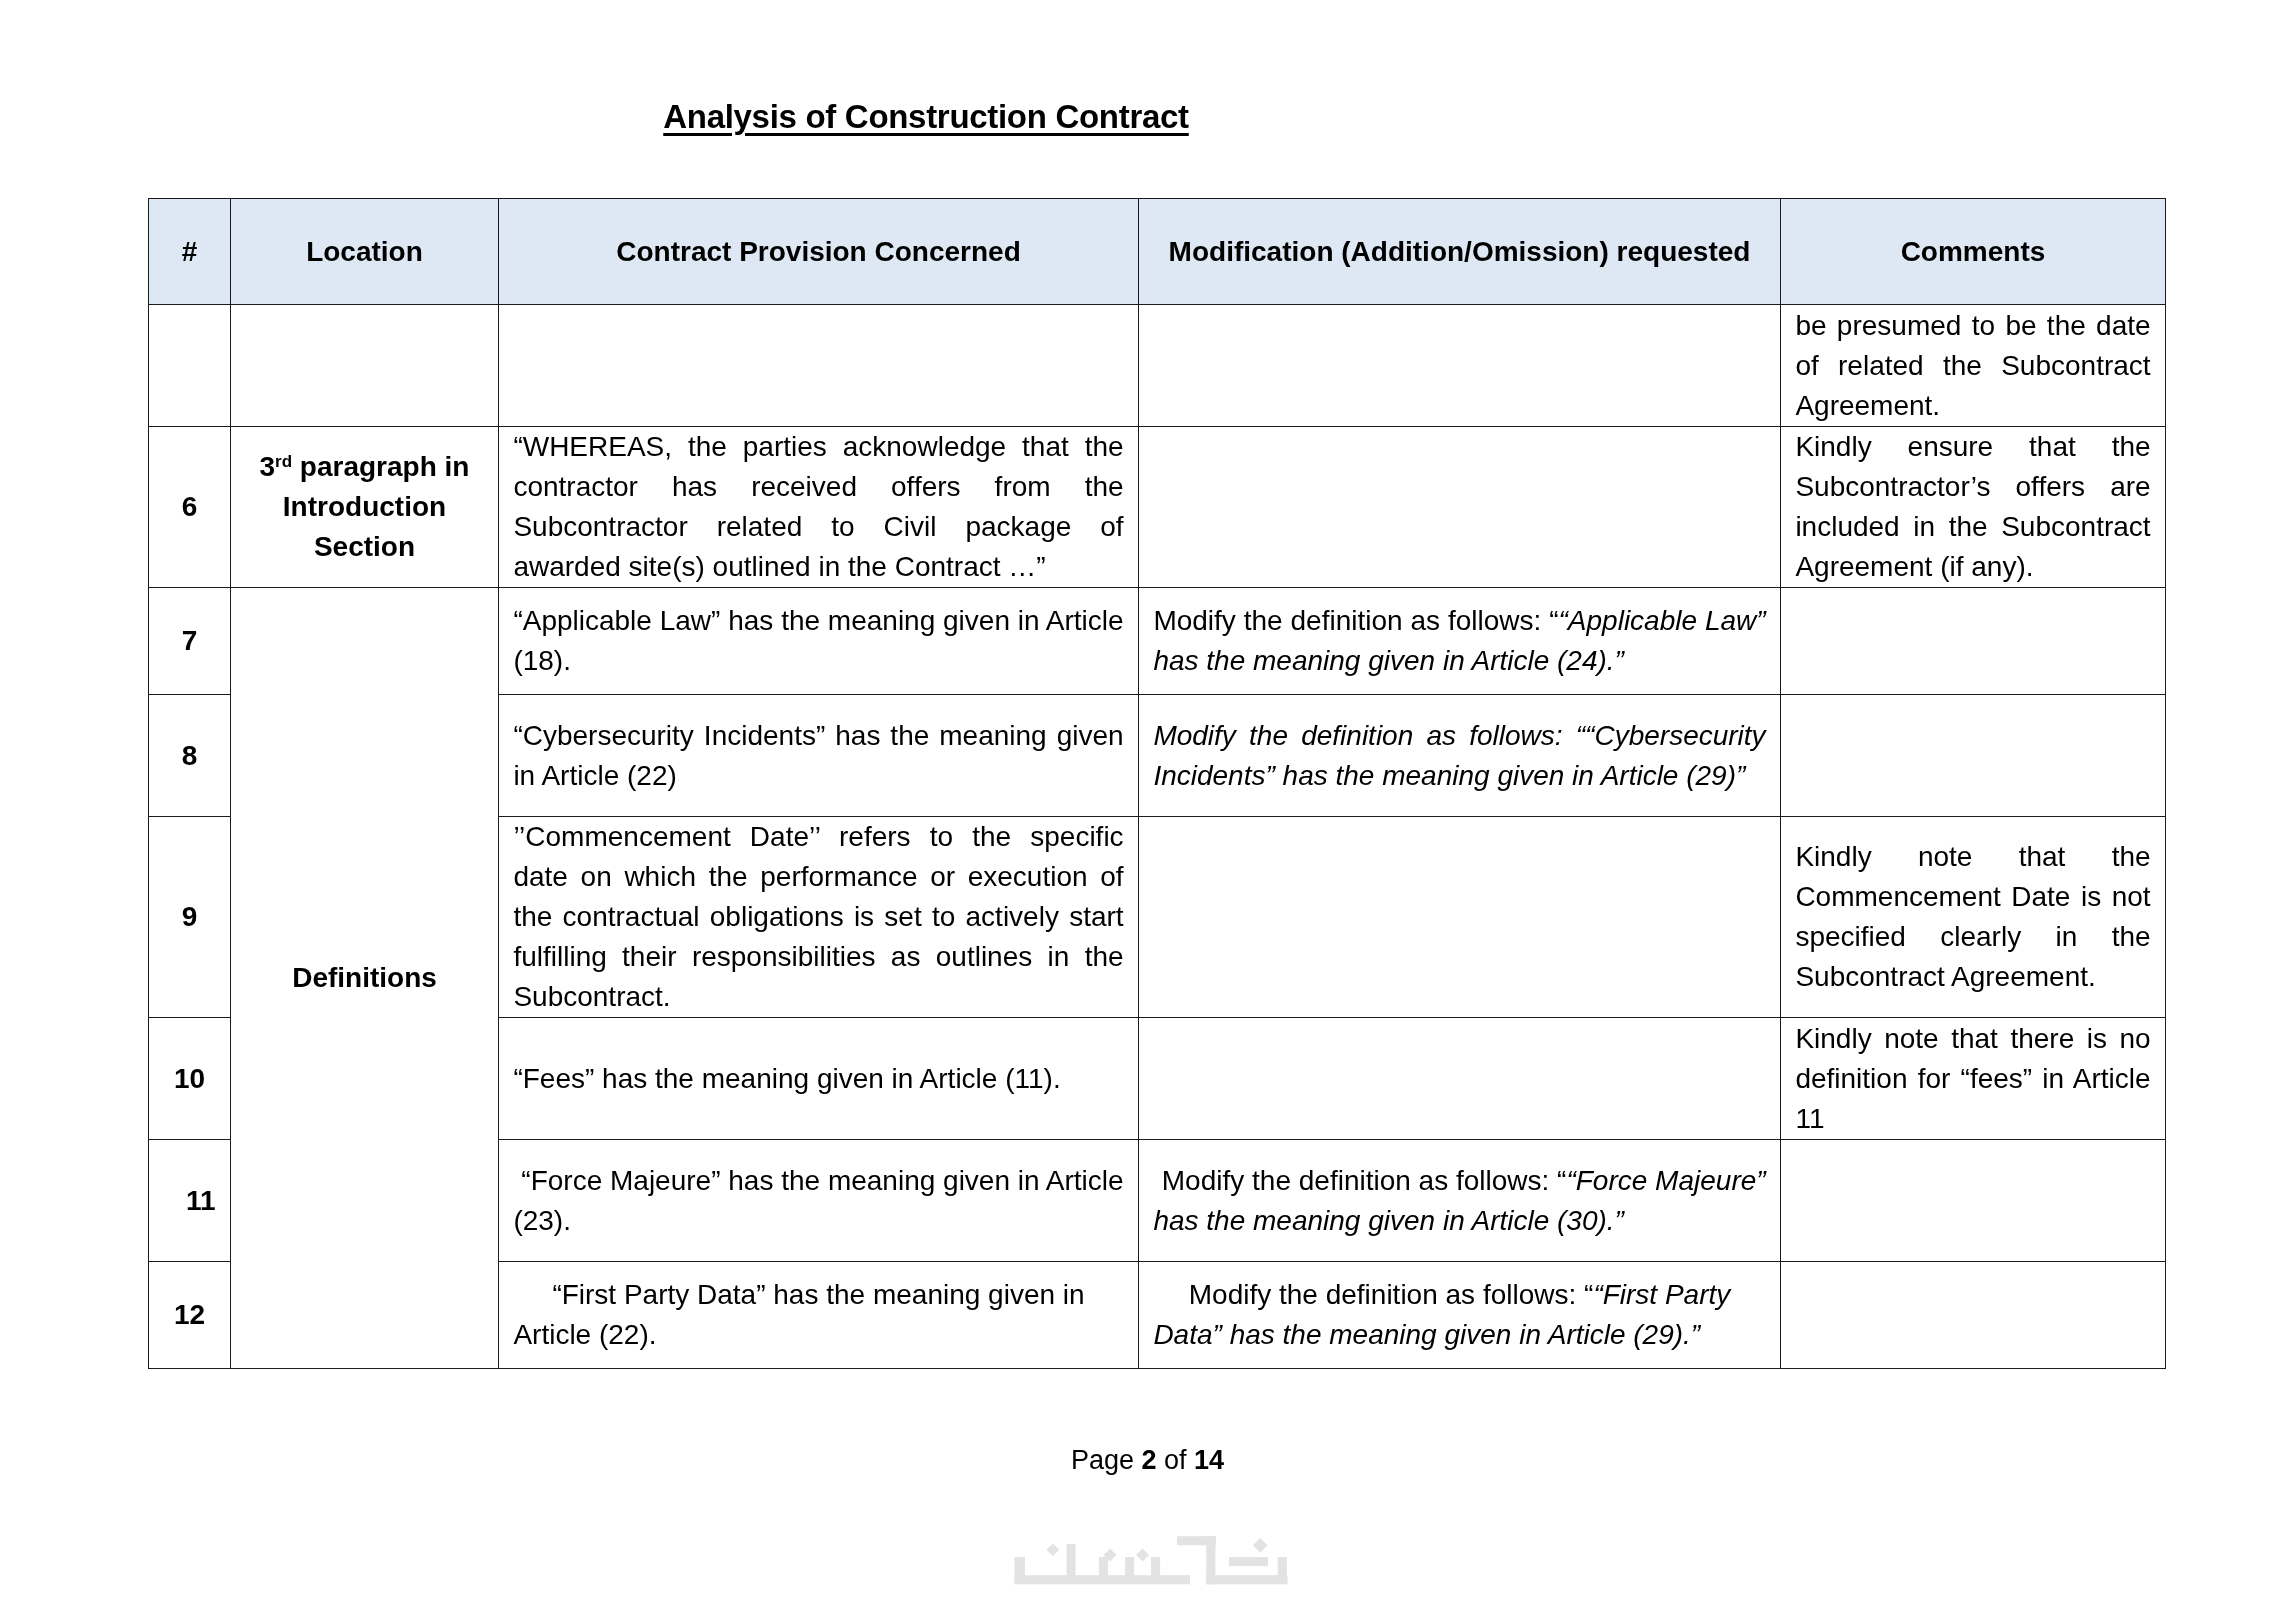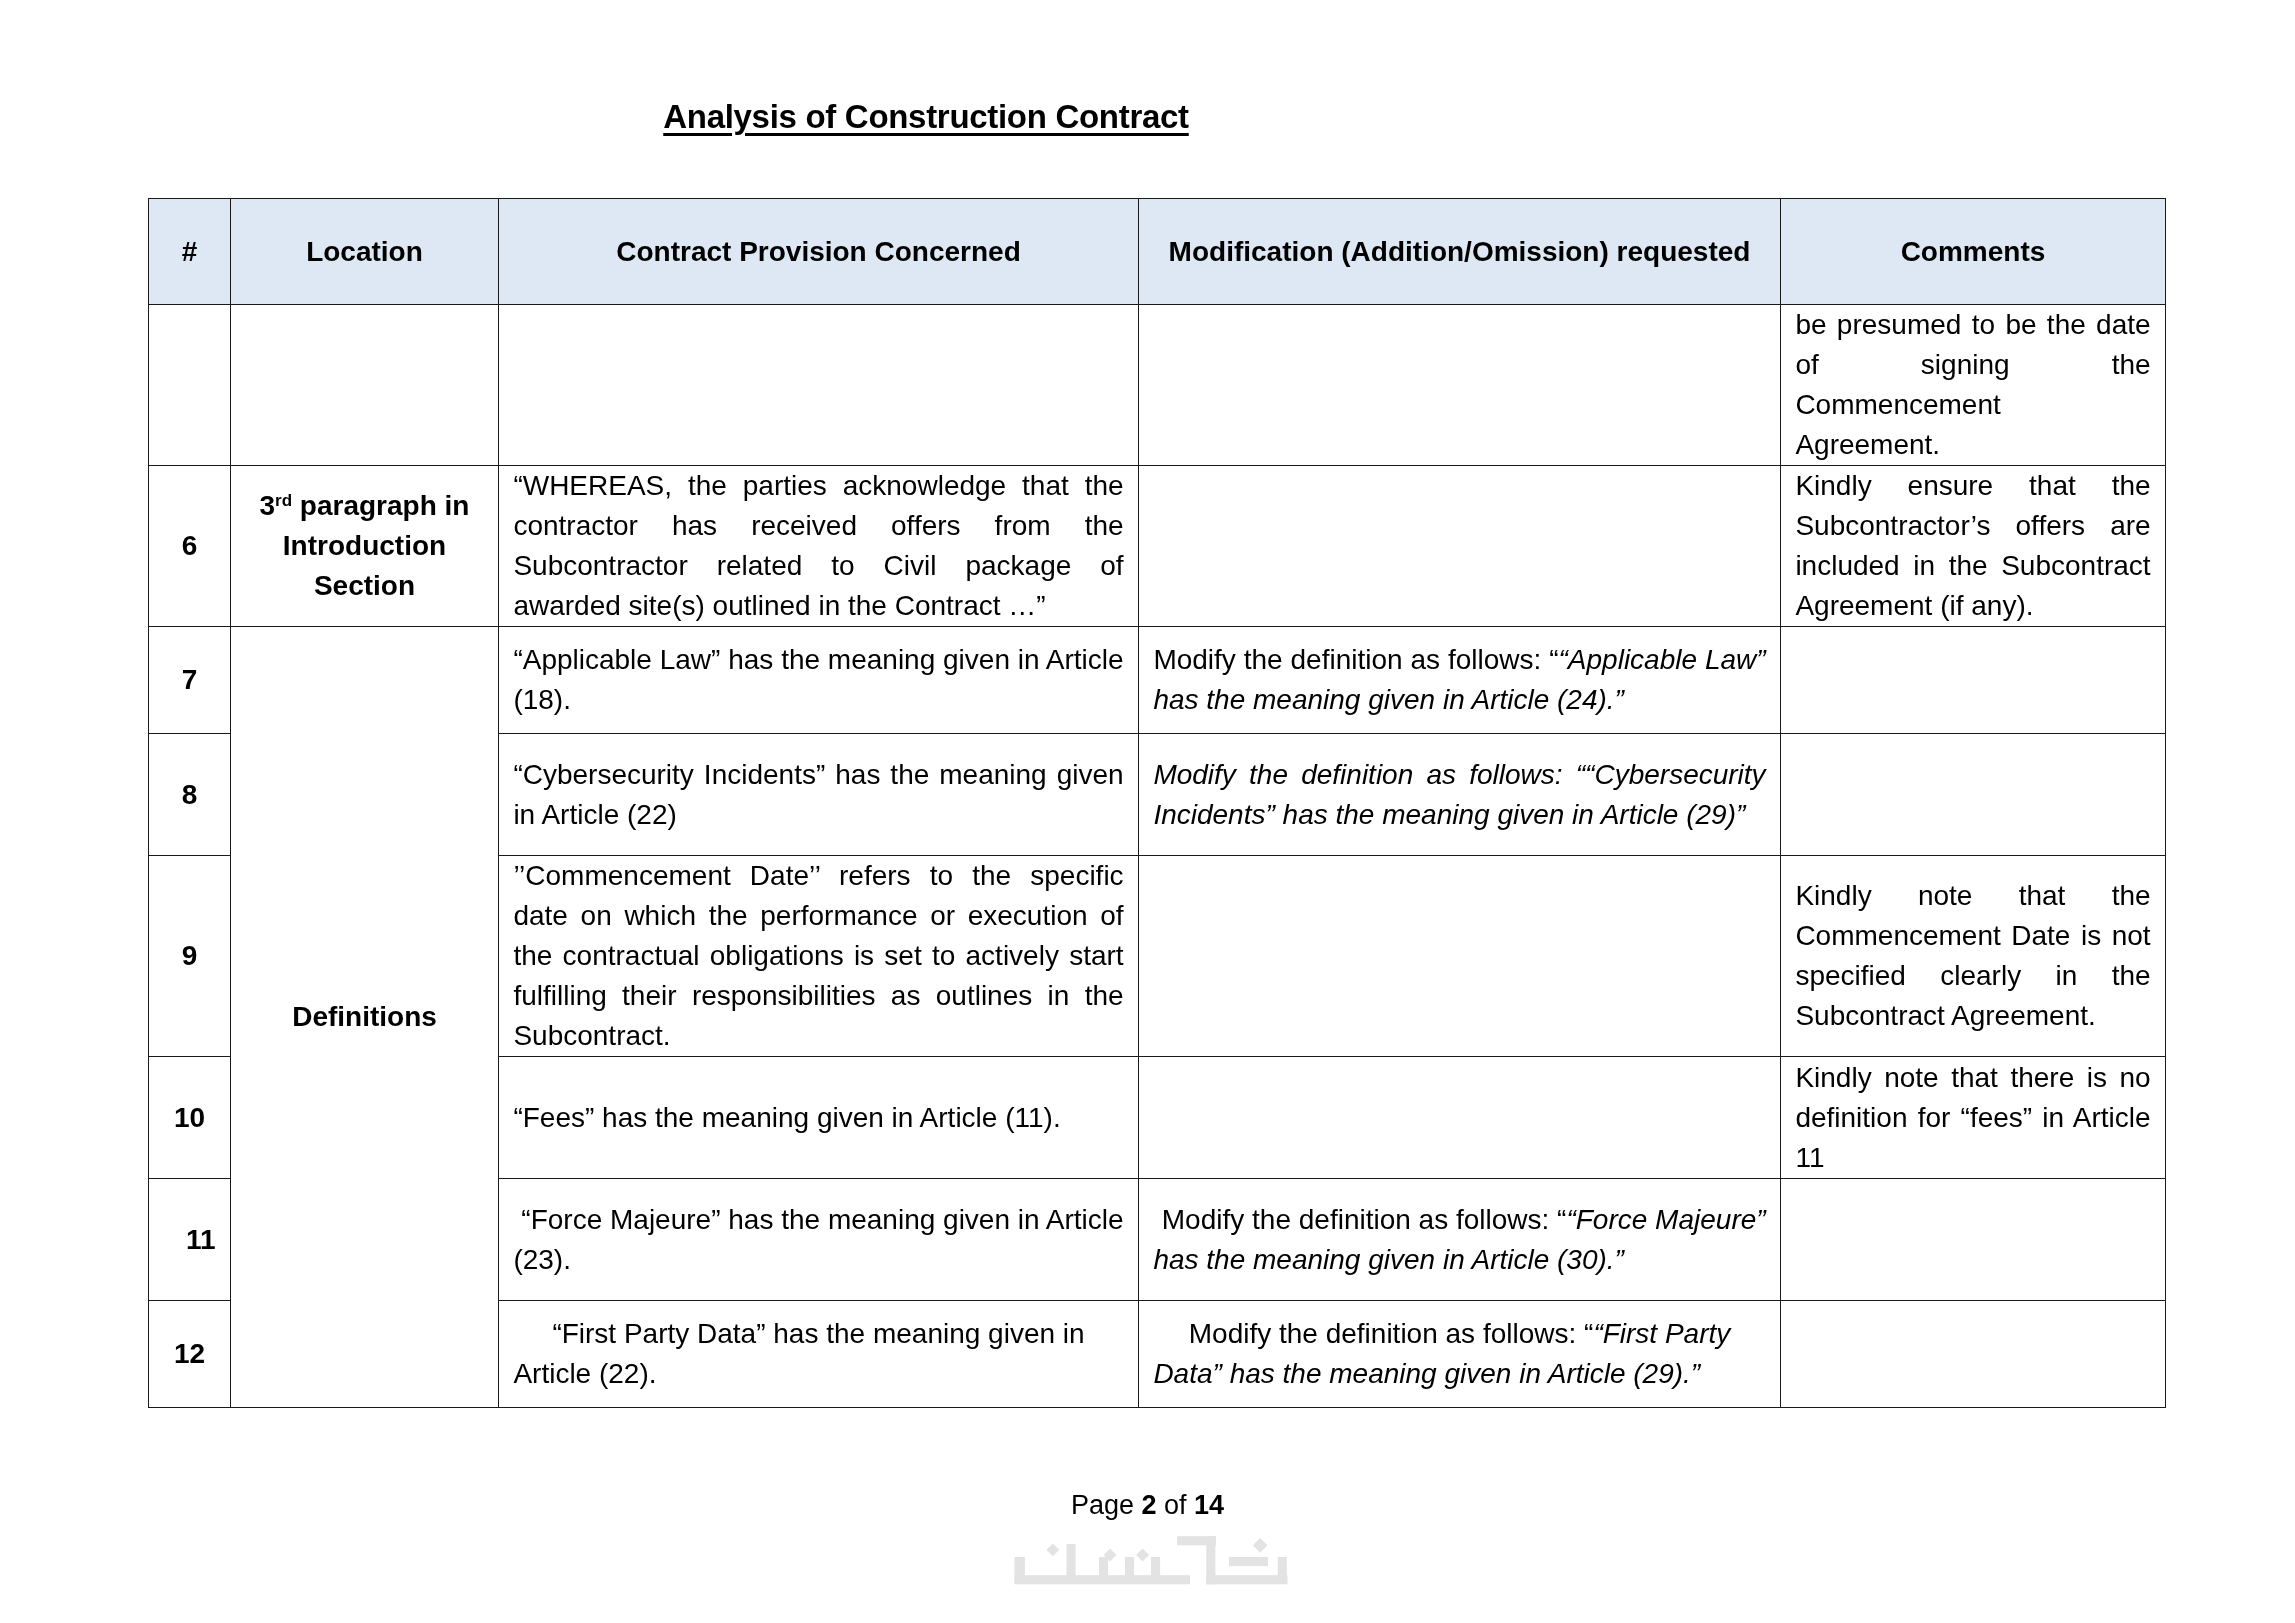--- a/index.html
+++ b/index.html
@@ -31,21 +31,21 @@
 
   tr.r-cont td { height: 121px; }
   tr.r6 td { height: 160px; }
   tr.r7 td { height: 106px; }
   tr.r8 td { height: 121px; }
   tr.r9 td { height: 200px; }
   tr.r10 td { height: 121px; margin-left: 48px; }
   tr.r11 td { height: 121px; text-align: right; }
   tr.r12 td { height: 106px; text-align: center; }
 
-  .footer { position: absolute; left: 0; width: 2295px; top: 1490px; text-align: center;
+  .footer { position: absolute; left: 0; width: 2295px; top: 1445px; text-align: center;
             font-size: 27px; }
   .footer b { font-weight: bold; }
 
   .watermark { position: absolute; left: 1007px; top: 1531px; width: 288px; height: 65px; }
 </style>
 </head>
 <body>
 
 <div class="title">Analysis of Construction Contract</div>
 
@@ -65,21 +65,21 @@
       <th>Modification (Addition/Omission) requested</th>
       <th>Comments</th>
     </tr>
   </thead>
   <tbody>
     <tr class="r-cont">
       <td class="num"></td>
       <td class="loc"></td>
       <td class="prov"></td>
       <td class="mod"></td>
-      <td class="com">be presumed to be the date of signing the Commencement Agreement.</td>
+      <td class="com">be presumed to be the date of related the Subcontract Agreement.</td>
     </tr>
 
     <tr class="r6">
       <td class="num">6</td>
       <td class="loc"><span>3</span><sup>rd</sup><span> paragraph in Introduction Section</span></td>
       <td class="prov">“WHEREAS, the parties acknowledge that the contractor has received offers from the Subcontractor related to Civil package of awarded site(s) outlined in the Contract …”</td>
       <td class="mod"></td>
       <td class="com">Kindly ensure that the Subcontractor’s offers are included in the Subcontract Agreement (if any).</td>
     </tr>
 

